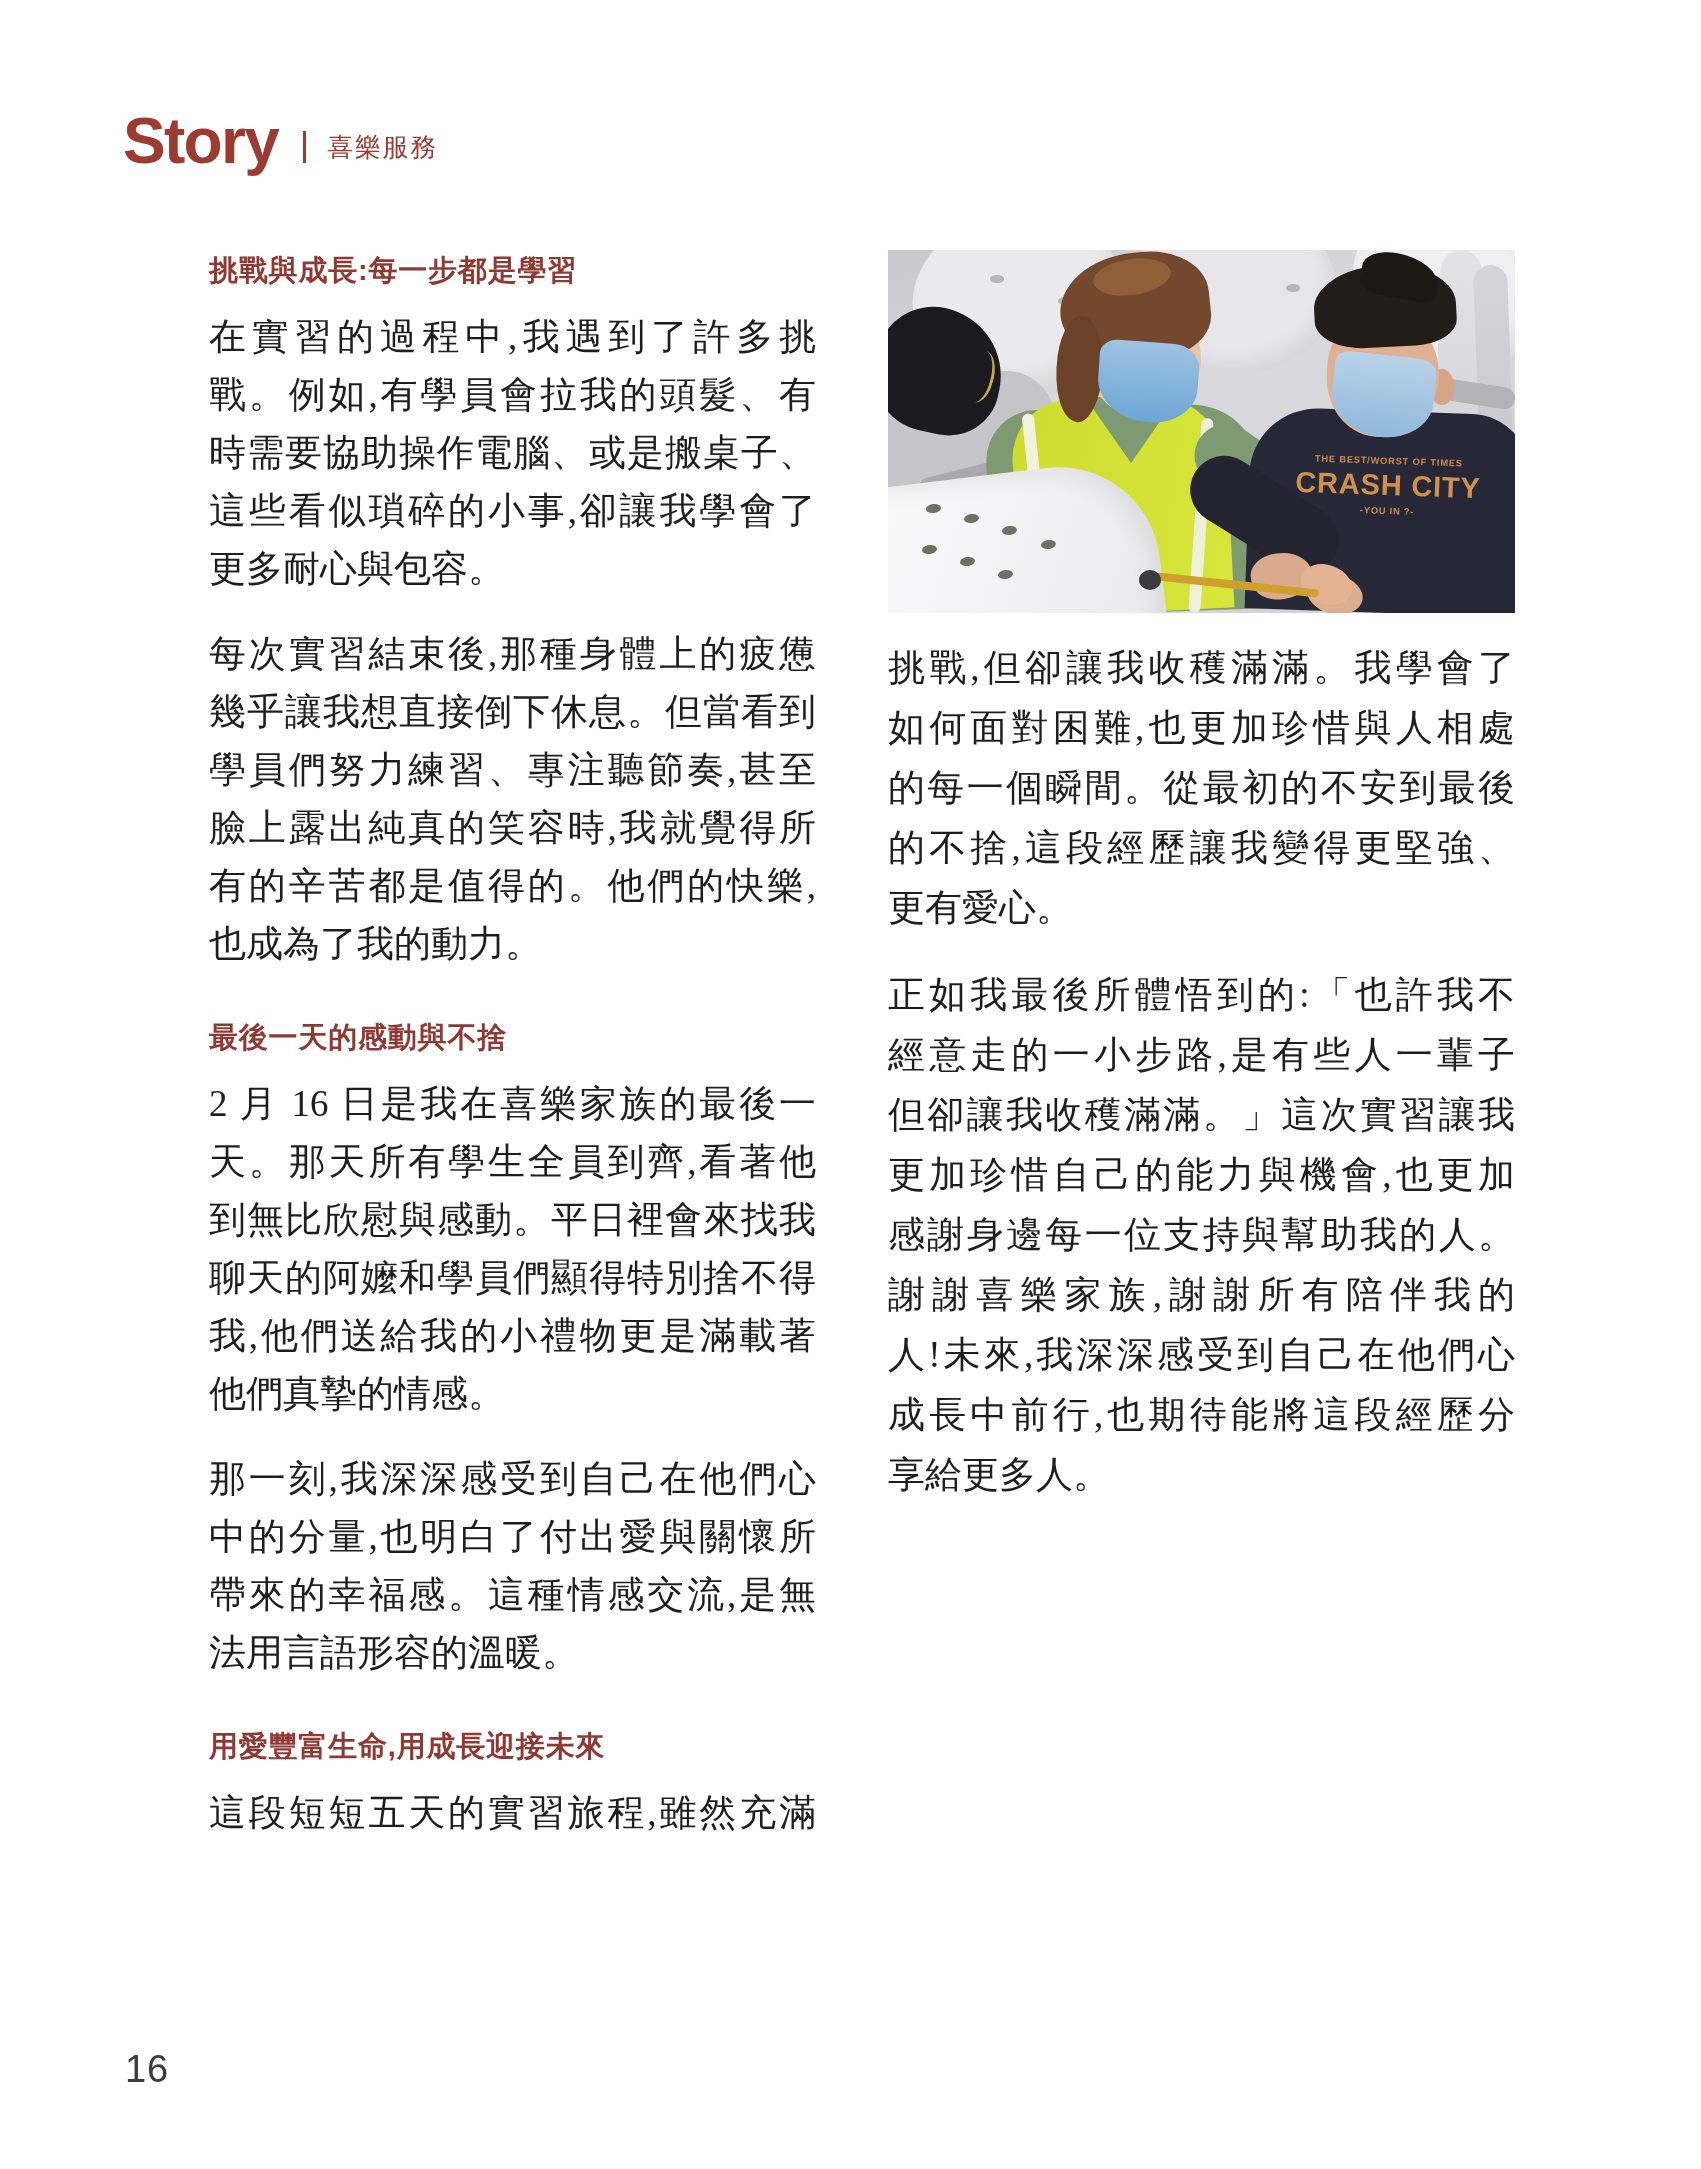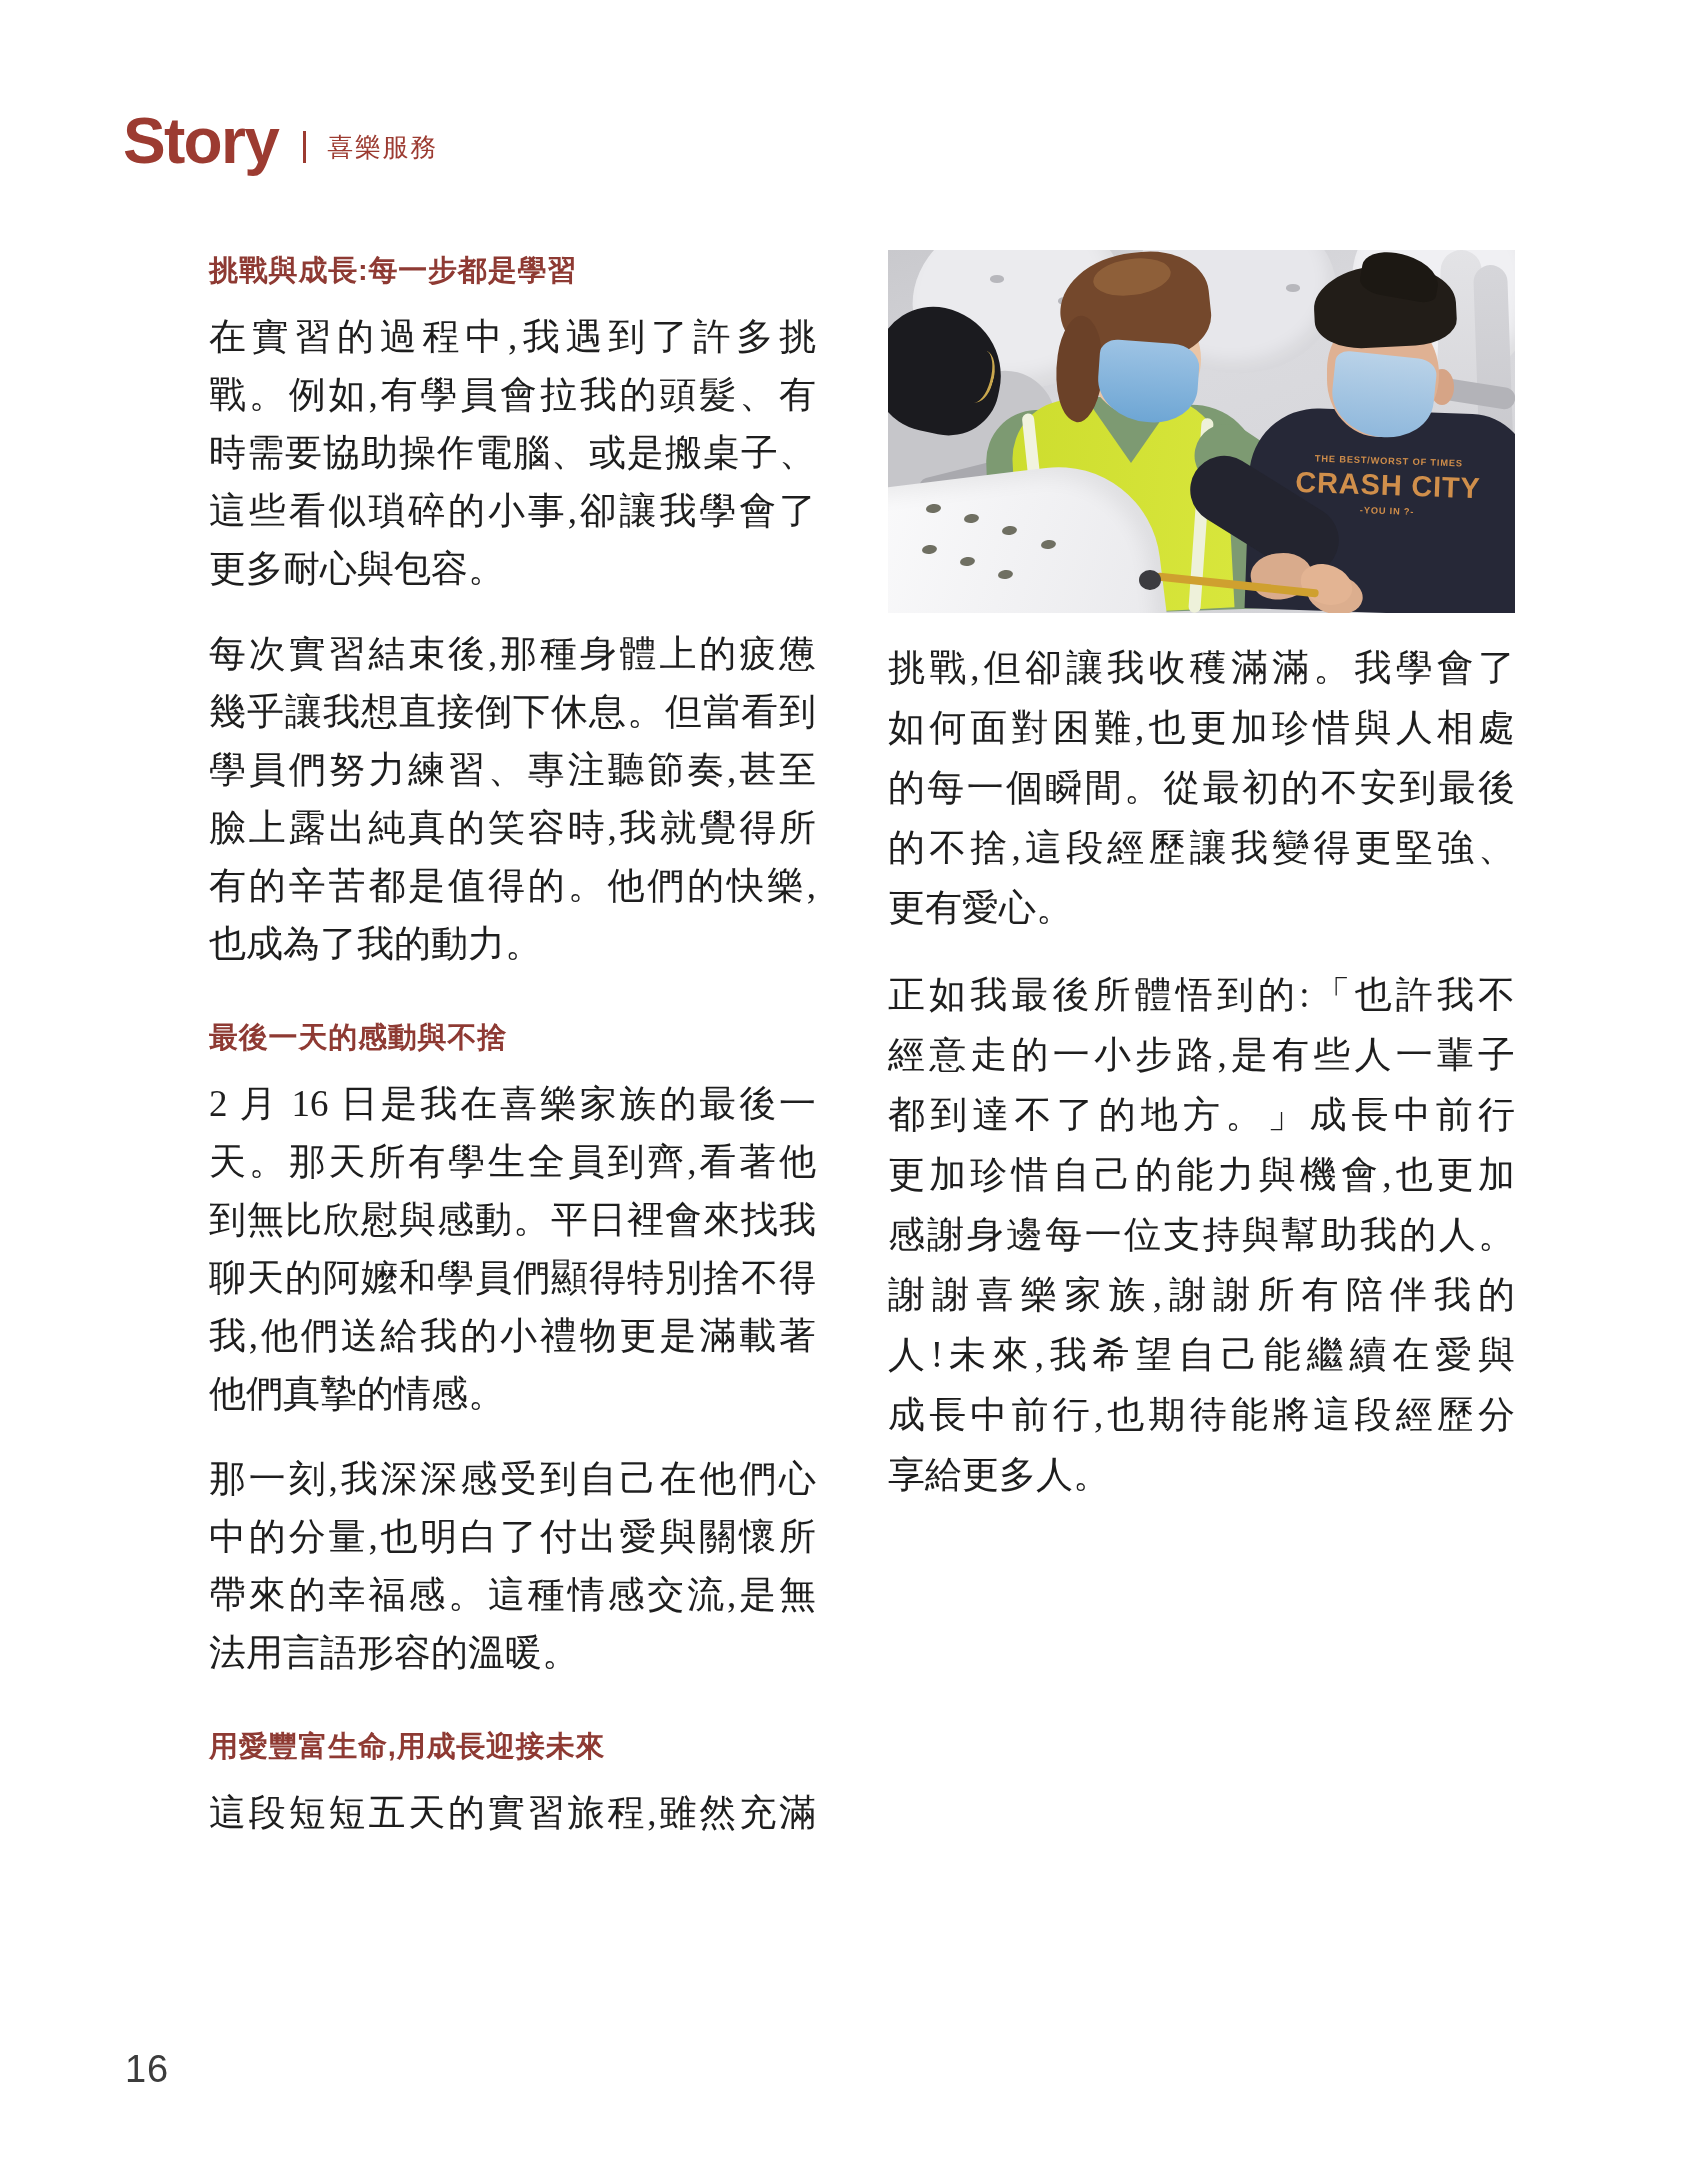--- a/index.html
+++ b/index.html
@@ -209,25 +209,25 @@
     <div class="para">
         <div class="tline">挑戰,但卻讓我收穫滿滿。我學會了</div>
         <div class="tline">如何面對困難,也更加珍惜與人相處</div>
         <div class="tline">的每一個瞬間。從最初的不安到最後</div>
         <div class="tline">的不捨,這段經歷讓我變得更堅強、</div>
         <div class="tline tline-last">更有愛心。</div>
       </div>
     <div class="para para-follow">
         <div class="tline">正如我最後所體悟到的:「也許我不</div>
         <div class="tline">經意走的一小步路,是有些人一輩子</div>
-        <div class="tline">都到達不了的地方。」成長中前行</div>
+        <div class="tline">但卻讓我收穫滿滿。」這次實習讓我</div>
         <div class="tline">更加珍惜自己的能力與機會,也更加</div>
         <div class="tline">感謝身邊每一位支持與幫助我的人。</div>
         <div class="tline">謝謝喜樂家族,謝謝所有陪伴我的</div>
-        <div class="tline">人!未來,我希望自己能繼續在愛與</div>
+        <div class="tline">人!未來,我深深感受到自己在他們心</div>
         <div class="tline">成長中前行,也期待能將這段經歷分</div>
         <div class="tline tline-last">享給更多人。</div>
       </div>
   </section>
 
   <span class="pagenum">16</span>
 </div>
 
 
 </body></html>

